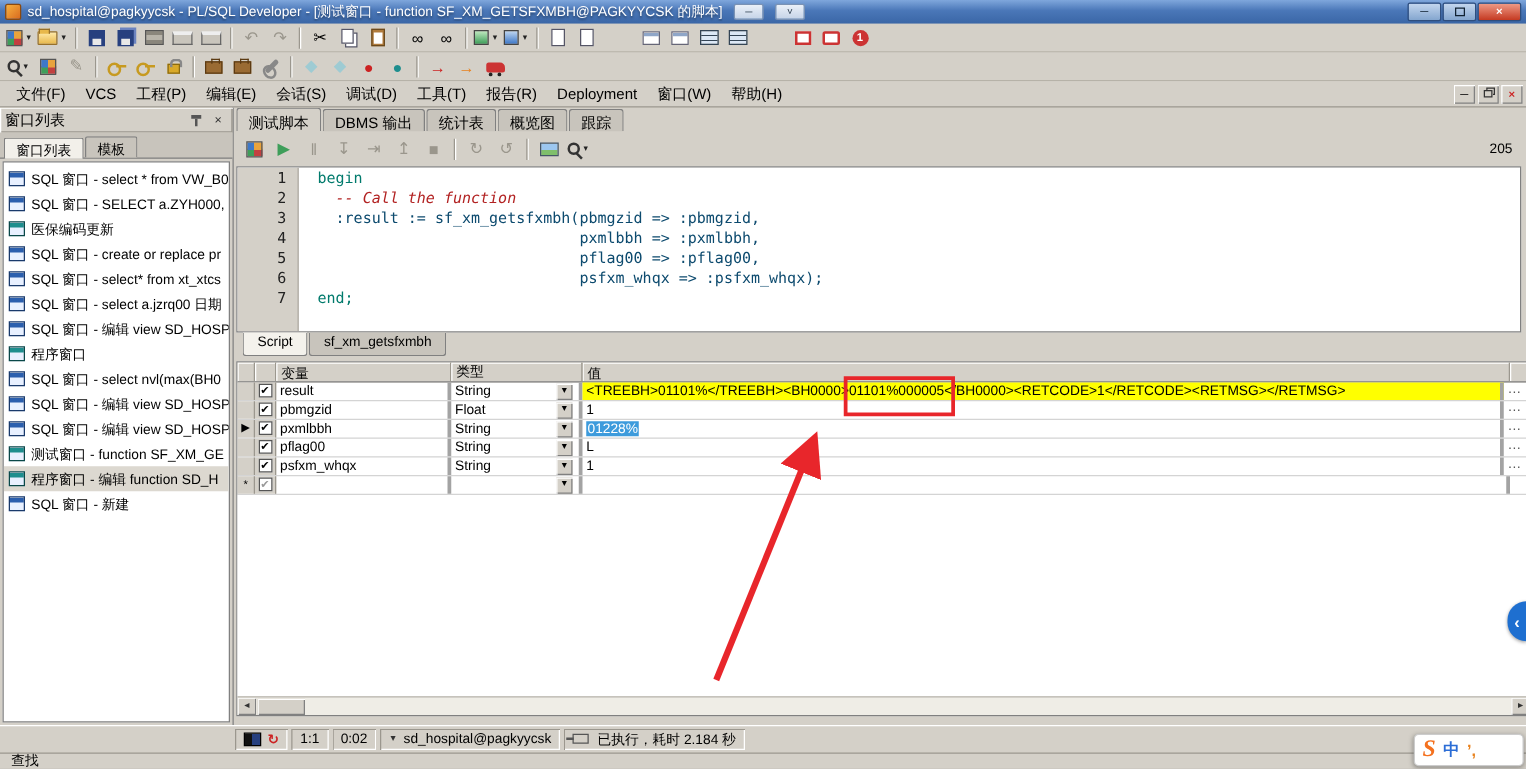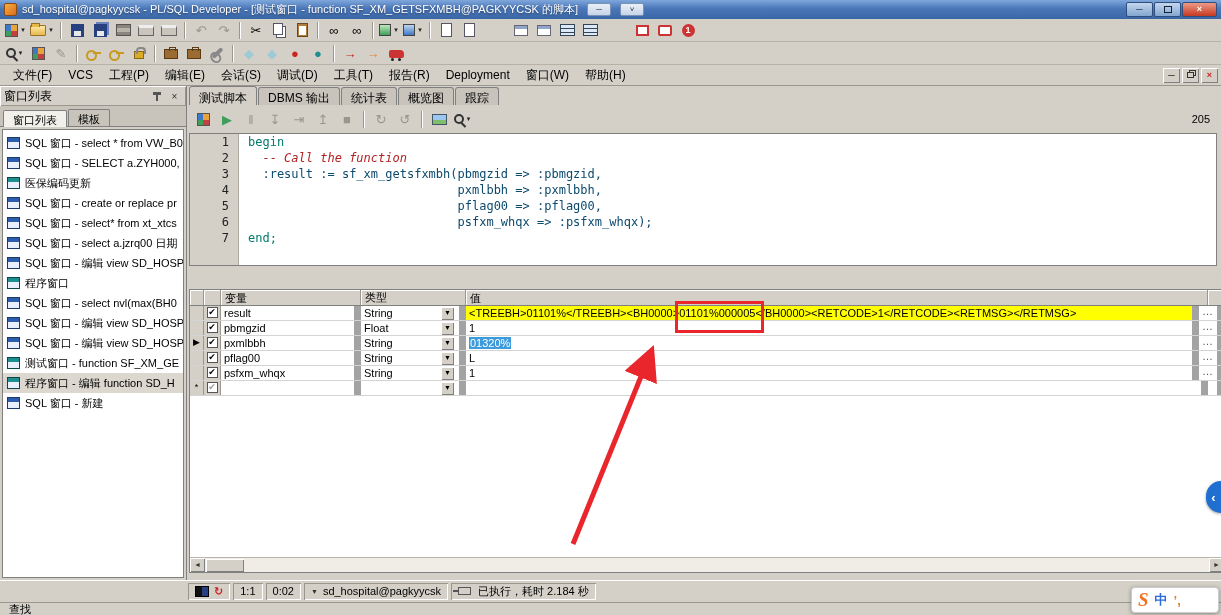--- a/index.html
+++ b/index.html
@@ -123,39 +123,39 @@
   
   .etb{position:absolute;left:189px;top:106px;width:1028px;height:26px;display:flex;align-items:center;gap:2px;padding:0 3px}
   .badge{margin-left:auto;font-size:11px;padding-right:4px}
 
   
   .editor{position:absolute;left:189px;top:133px;width:1028px;height:133px;background:#FFF;
     border:1px solid #808080;overflow:hidden;font-family:"DejaVu Sans Mono","Liberation Mono",monospace;font-size:12px}
   .editor::before{content:"";position:absolute;left:0;top:0;width:48px;height:100%;background:#D4D0C8;border-right:1px solid #AEAAA2}
   .cl{position:relative;display:flex;height:16px;line-height:16px}
   .ln{flex:0 0 48px;text-align:right;padding-right:9px;color:#222}
-  .ct{white-space:pre;padding-left:10px}
+  .ct{white-space:pre;padding-left:16px}
   .kw{color:#007A6C}
   .cm{color:#B22222;font-style:italic}
   .st{color:#0c4a6e}
 
   
   .stabs{position:absolute;left:189px;top:266px;height:19px;display:flex;padding-left:5px;font-size:11px}
   .stab{padding:2px 11px;border:1px solid #808080;border-top:none;background:#C8C4BC;border-radius:0 0 3px 3px;margin-right:1px}
   .stab.active{background:#F4F2EC}
 
   
   .vars{position:absolute;left:189px;top:289px;width:1036px;height:284px;background:#FFF;
     border:1px solid #808080;display:flex;flex-direction:column;font-size:11px}
   .vhead{display:flex;height:16px;background:#D4D0C8;border-bottom:1px solid #808080;flex:0 0 auto}
   .vh{padding:1px 4px;border-right:1px solid #9B978E;box-shadow:inset 1px 1px 0 #FFF;white-space:nowrap;overflow:hidden}
   .c-g{flex:0 0 14px}.c-cb{flex:0 0 17px}.c-name{flex:0 0 140px}.c-type{flex:0 0 105px}
   .c-val{flex:1 1 auto;min-width:0}.c-dots{flex:0 0 16px}
   .vrow{display:flex;height:15px;border-bottom:1px solid #D4D4D4;flex:0 0 auto}
-  .vc{border-right:7px solid #a3a3a3;padding:0 3px;line-height:14px;white-space:nowrap}
+  .vc{border-right:3px solid #a3a3a3;padding:0 3px;line-height:14px;white-space:nowrap}
   .gut{background:#D4D0C8;border-right:1px solid #9B978E;text-align:center;padding:0;font-size:9px;line-height:13px}
   .cb{display:inline-block;width:11px;height:11px;border:1px solid #555;background:#FFF;font-size:9px;
     line-height:9px;text-align:center;margin-top:1px;color:#000}
   .cb.dim{color:#999}
   .c-type{display:flex;justify-content:space-between;align-items:center;padding-right:5px}
   .combo{width:13px;height:13px;background:#D4D0C8;box-shadow:inset 1px 1px 0 #FFF,inset -1px -1px 0 #808080;
     font-size:7px;text-align:center;line-height:12px;flex:0 0 13px}
   .yellow{background:#FFFF00}
   .selblue{background:#3D9BDC;color:#FFF;padding:0 1px}
   .c-dots{color:#555;text-align:center;line-height:11px;letter-spacing:1px}
@@ -522,20 +522,24 @@
     <div class="cl">
         <span class="ln">6</span>
         <span class="ct st">                             psfxm_whqx =&gt; :psfxm_whqx);</span>
       </div>
     <div class="cl">
         <span class="ln">7</span>
         <span class="ct kw">end;</span>
       </div>
   </div>
 
+  <div class="stabs">
+    <span class="stab active">Script</span>
+    <span class="stab">sf_xm_getsfxmbh</span>
+  </div>
 
   <div class="vars">
     <div class="vhead">
       <span class="vh c-g"></span>
       <span class="vh c-cb"></span>
       <span class="vh c-name">变量</span>
       <span class="vh c-type">类型</span>
       <span class="vh c-val">值</span>
       <span class="vh c-dots"></span>
     </div>
@@ -565,21 +569,21 @@
     </div>
 
     <div class="vrow">
       <div class="vc gut c-g">▶</div>
       <div class="vc gut c-cb"><span class="cb">✔</span></div>
       <div class="vc c-name">pxmlbbh</div>
       <div class="vc c-type">
           <span>String</span>
           <span class="combo">▼</span>
         </div>
-      <div class="vc c-val"><span class="selblue">01320%</span></div>
+      <div class="vc c-val"><span class="selblue">01228%</span></div>
       <div class="vc c-dots">…</div>
     </div>
 
     <div class="vrow">
       <div class="vc gut c-g"></div>
       <div class="vc gut c-cb"><span class="cb">✔</span></div>
       <div class="vc c-name">pflag00</div>
       <div class="vc c-type">
           <span>String</span>
           <span class="combo">▼</span>

